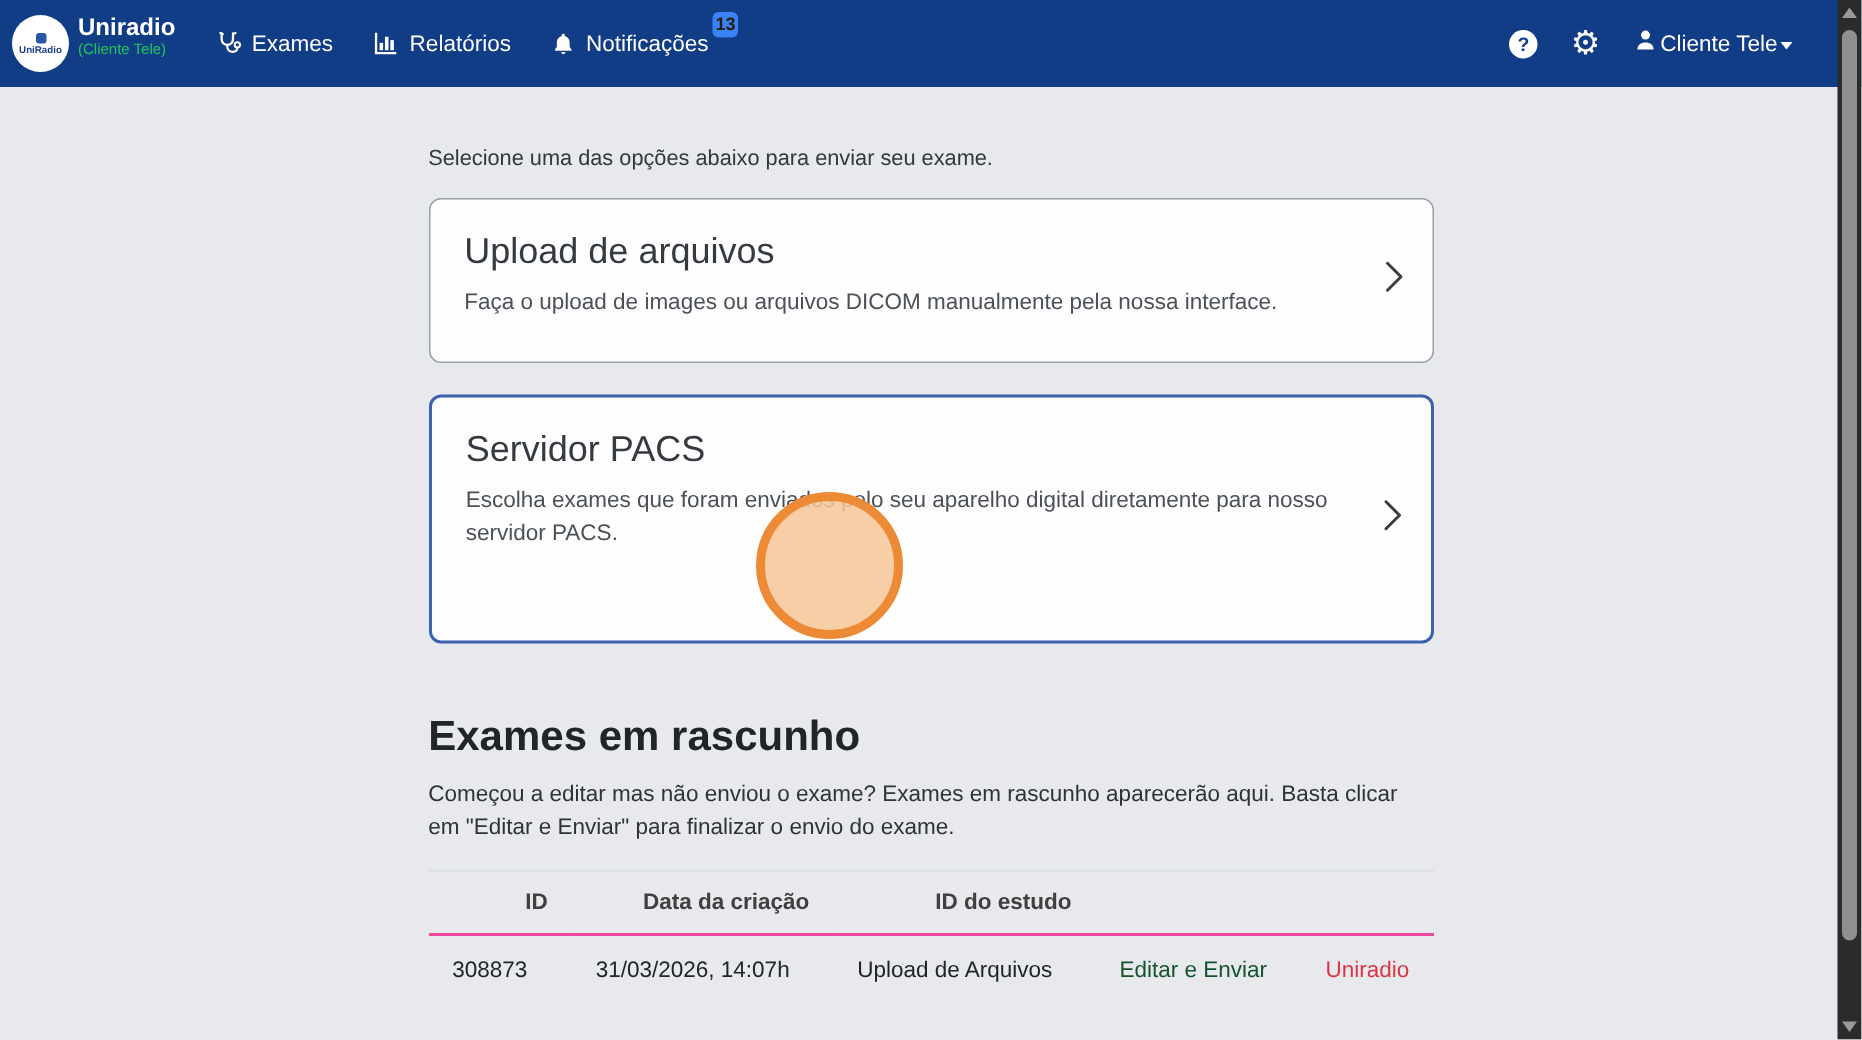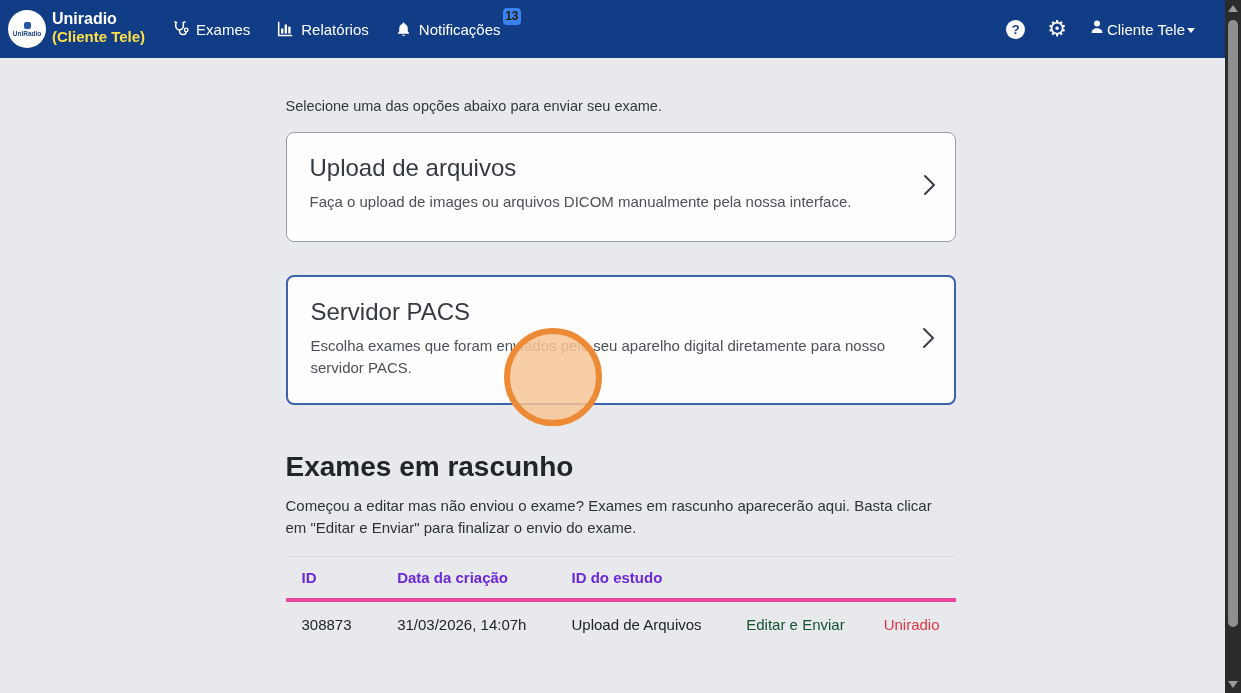--- a/index.html
+++ b/index.html
@@ -24,21 +24,21 @@
   .brand { display: flex; gap: 6px; cursor: pointer; }
   .logo-circle {
     width: 38px; height: 38px; border-radius: 50%; background: #fff;
     display: flex; flex-direction: column; align-items: center; justify-content: center;
     flex-shrink: 0;
   }
   .logo-mark { width: 7px; height: 7px; background: #2a57a5; border-radius: 2px; margin-bottom: 1px; }
   .logo-text { font-size: 6.5px; font-weight: 700; color: #1c3f8c; letter-spacing: 0; }
   .brand-text { display: flex; flex-direction: column; line-height: 1.15; }
   .brand-title { color: #fff; font-size: 16px; font-weight: 700; }
-  .brand-sub { color: #fde047; font-size: 15px; font-weight: 700; }
+  .brand-sub { color: #22c55e; font-size: 10px; font-weight: 400; }
 
   .nav-items { display: flex; align-items: center; margin-left: 26px; gap: 26px; }
   .nav-item {
     display: flex; align-items: center; gap: 7px;
     color: #fff; font-size: 15px; cursor: pointer; position: relative;
   }
   .nav-item svg { display: block; }
   .badge {
     position: absolute; top: -13px; right: -20px;
     background: #3b82f6; color: #26210a;
@@ -69,36 +69,36 @@
 
   .option-card {
     position: relative;
     background: #fdfdfe;
     border: 1px solid #99a1a8;
     border-radius: 8px;
     padding: 21px 60px 20px 23px;
     cursor: pointer;
   }
   .option-card.first { height: 110px; }
-  .option-card.pacs { height: 130px; margin-top: 33px; border: 2px solid #3b62ad; }
+  .option-card.pacs { height: 166px; margin-top: 21px; border: 2px solid #3b62ad; }
   .option-title { font-size: 24px; font-weight: 500; color: #343a40; margin-bottom: 9px; }
   .option-desc { font-size: 15px; color: #4b5157; line-height: 1.45; }
   .chevron-right { position: absolute; right: 16px; top: 50%; transform: translateY(-50%); }
 
   
   .drafts { margin-top: 46px; padding-bottom: 30px; }
   .drafts-title { font-size: 28px; font-weight: 600; color: #212529; margin-bottom: 12px; }
   .drafts-desc { font-size: 15px; color: #2f3337; line-height: 1.45; margin-bottom: 17px; }
 
   table.drafts-table { width: 100%; border-collapse: collapse; font-size: 15px; }
   .drafts-table th {
-    text-align: left; font-weight: 700; color: #6d28d9;
+    text-align: right; font-weight: 700; color: #404040;
     padding: 12px 16px;
     border-top: 1px solid #d9dde1;
-    border-bottom: 4px solid #ec4899;
+    border-bottom: 2px solid #ec4899;
   }
   .drafts-table td { padding: 14px 16px; color: #212529; }
   .col-id { width: 96px; }
   .col-date { width: 176px; }
   .col-study { width: 177px; }
   .col-edit { width: 139px; }
   .link-edit { color: #14532d; cursor: pointer; }
   .link-remove { color: #dc3545; cursor: pointer; }
 
   

